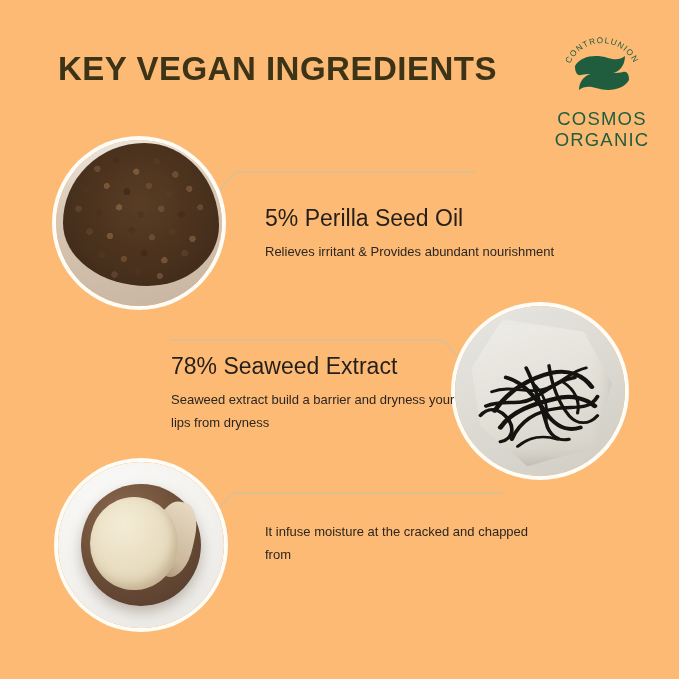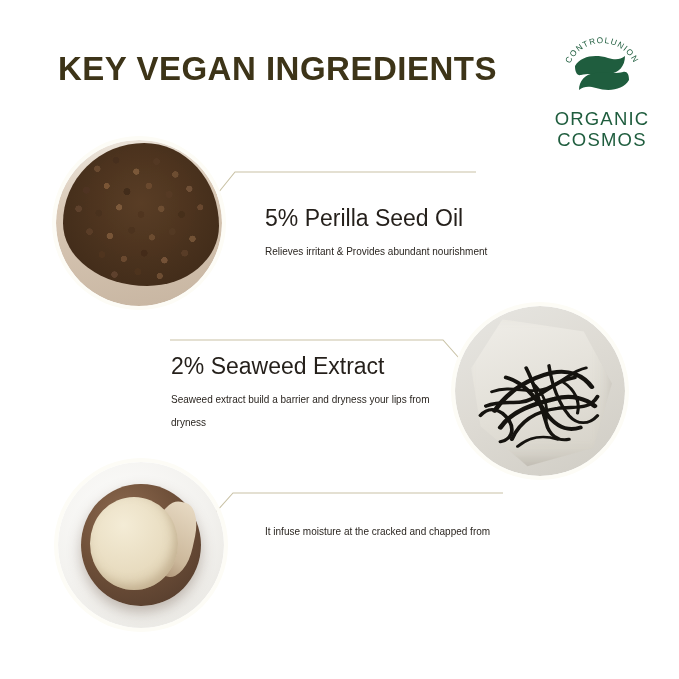--- a/index.html
+++ b/index.html
@@ -11,21 +11,21 @@
     width: 679px;
     height: 679px;
     background: #f4f1e1;
     font-family: "Liberation Sans", sans-serif;
     overflow: hidden;
   }
   #infographic {
     position: relative;
     width: 679px;
     height: 679px;
-    background: #ffffff;
+    background: #fdba74;
   }
 
   
   .page-title {
     position: absolute;
     left: 58px;
     top: 50px;
     font-size: 33px;
     font-weight: bold;
     letter-spacing: 0.5px;
@@ -227,21 +227,21 @@
 
   
   .ingredient-text { position: absolute; }
   .ingredient-title {
     font-size: 23px;
     color: #241f1a;
     margin: 0 0 8px 0;
     white-space: nowrap;
   }
   .ingredient-desc {
-    font-size: 10px;
+    font-size: 13px;
     line-height: 23px;
     color: #2b2621;
     margin: 0;
   }
   #text-perilla   { left: 265px; top: 183px; width: 290px; margin-top: 22px; }
   #text-seaweed   { left: 171px; top: 353px; width: 290px; }
   #text-macadamia { left: 265px; top: 520px; width: 290px; }
 </style>
 </head>
 <body>
@@ -259,22 +259,22 @@
         <text>
           <textPath href="#arcPath" startOffset="50%" text-anchor="middle">CONTROLUNION</textPath>
         </text>
       </svg>
       <svg viewBox="0 0 86 86" width="86" height="86" style="position:absolute;left:0;top:0">
         <path d="M16,38 C22,28 36,26 49,30 C56,32 61,32 66,28 C66,38 60,45 50,46 C40,47 30,45 22,47 C18,48 16,44 16,38 Z" fill="#1f5d3e"></path>
         <path d="M70,52 C64,62 50,64 37,60 C30,58 25,58 20,62 C20,53 26,46 36,45 C46,44 56,46 64,44 C68,43 70,46 70,52 Z" fill="#1f5d3e"></path>
       </svg>
     </div>
     <div class="cert-name">
+      <div>COSMOS</div>
       <div>ORGANIC</div>
-      <div>COSMOS</div>
     </div>
   </div>
 
   <svg class="connectors" viewBox="0 0 679 679">
     <path d="M 214,198 L 235,172 L 476,172"></path>
     <path d="M 170,340 L 443,340 L 466,366"></path>
     <path d="M 216,512 L 233,493 L 503,493"></path>
   </svg>
 
   <div class="photo-circle" id="circle-perilla">
@@ -309,21 +309,21 @@
       <div class="nut-kernel"></div>
     </div>
   </div>
 
   <div class="ingredient-text" id="text-perilla">
     <div class="ingredient-title">5% Perilla Seed Oil</div>
     <div class="ingredient-desc">Relieves irritant &amp; Provides abundant nourishment</div>
   </div>
 
   <div class="ingredient-text" id="text-seaweed">
-    <div class="ingredient-title">2% Seaweed Extract</div>
+    <div class="ingredient-title">78% Seaweed Extract</div>
     <div class="ingredient-desc">Seaweed extract build a barrier and dryness your lips from dryness</div>
   </div>
 
   <div class="ingredient-text" id="text-macadamia">
     <div class="ingredient-desc">It infuse moisture at the cracked and chapped from</div>
   </div>
 
 </div>
 
 </body></html>

